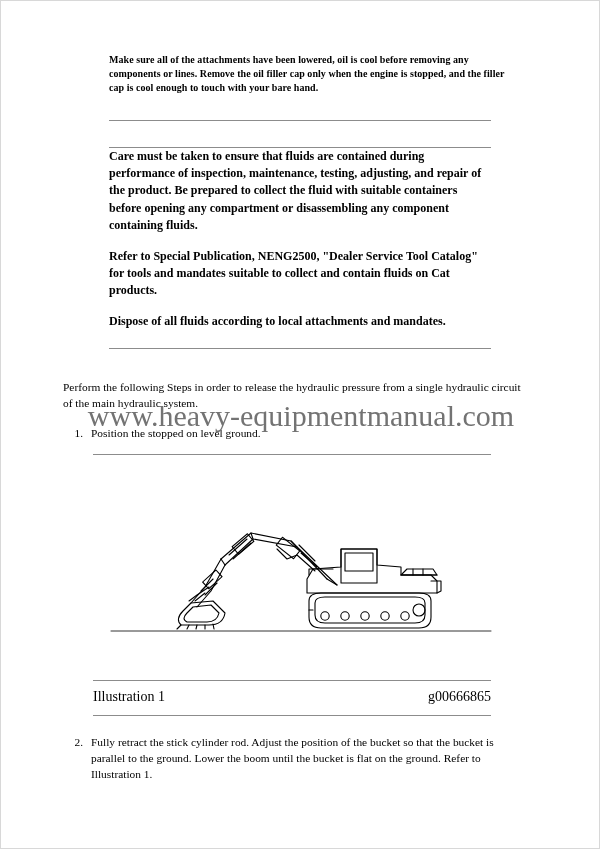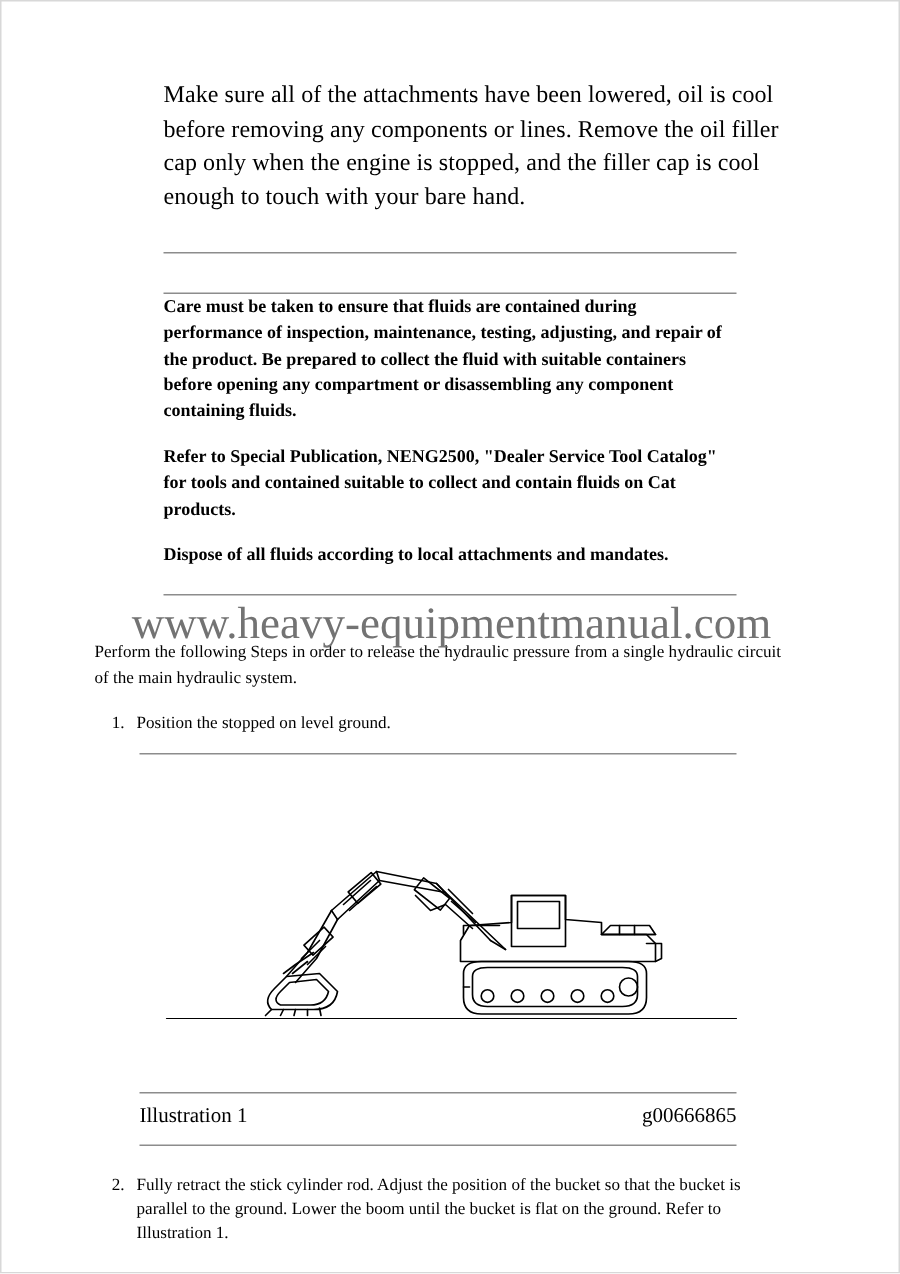--- a/index.html
+++ b/index.html
@@ -25,22 +25,22 @@
   .content {
     position: absolute;
     left: 0;
     top: 0;
     width: 600px;
   }
 
   
   .warn-block {
     margin: 52px 80px 0 108px;
-    font-weight: normal;
-    font-size: 16px;
+    font-weight: bold;
+    font-size: 10px;
     line-height: 1.42;
     letter-spacing: 0.05px;
   }
   .rule {
     border: 0;
     border-top: 1px solid #8c8c8c;
     margin: 0;
   }
   .rule-1 {
     margin: 24px 110px 0 108px;
@@ -147,21 +147,21 @@
 
     <div class="warn-block">
       <span>Make sure all of the attachments have been lowered, oil is cool before removing any components or lines. Remove the oil filler cap only when the engine is stopped, and the filler cap is cool enough to touch with your bare hand.</span>
     </div>
     <hr class="rule rule-1">
 
     <div class="notice-wrap">
       <hr class="rule">
       <div class="notice-body">
         <p>Care must be taken to ensure that fluids are contained during performance of inspection, maintenance, testing, adjusting, and repair of the product. Be prepared to collect the fluid with suitable containers before opening any compartment or disassembling any component containing fluids.</p>
-        <p>Refer to Special Publication, NENG2500, "Dealer Service Tool Catalog" for tools and contained suitable to collect and contain fluids on Cat products.</p>
+        <p>Refer to Special Publication, NENG2500, "Dealer Service Tool Catalog" for tools and mandates suitable to collect and contain fluids on Cat products.</p>
         <p>Dispose of all fluids according to local attachments and mandates.</p>
       </div>
       <hr class="rule" style="margin-top:18px;">
     </div>
 
     <p class="para intro">Perform the following Steps in order to release the hydraulic pressure from a single hydraulic circuit of the main hydraulic system.</p>
 
     <div class="step">
       <div class="num">1.</div>
       <div class="txt">Position the stopped on level ground.</div>

